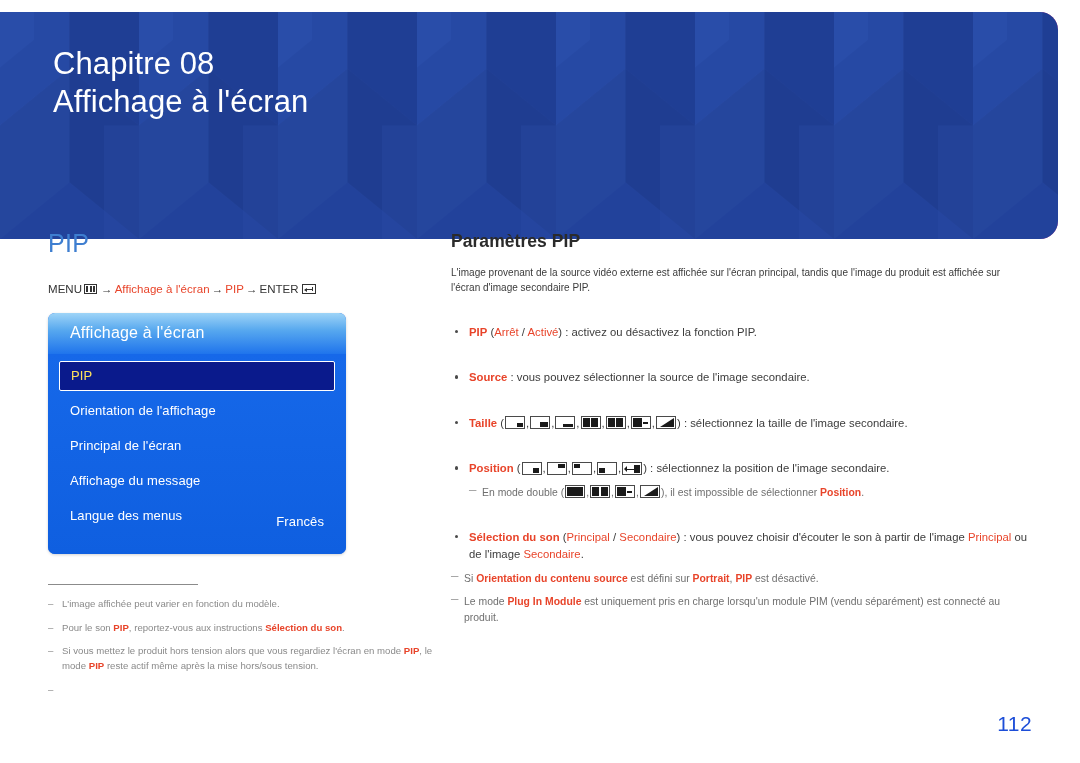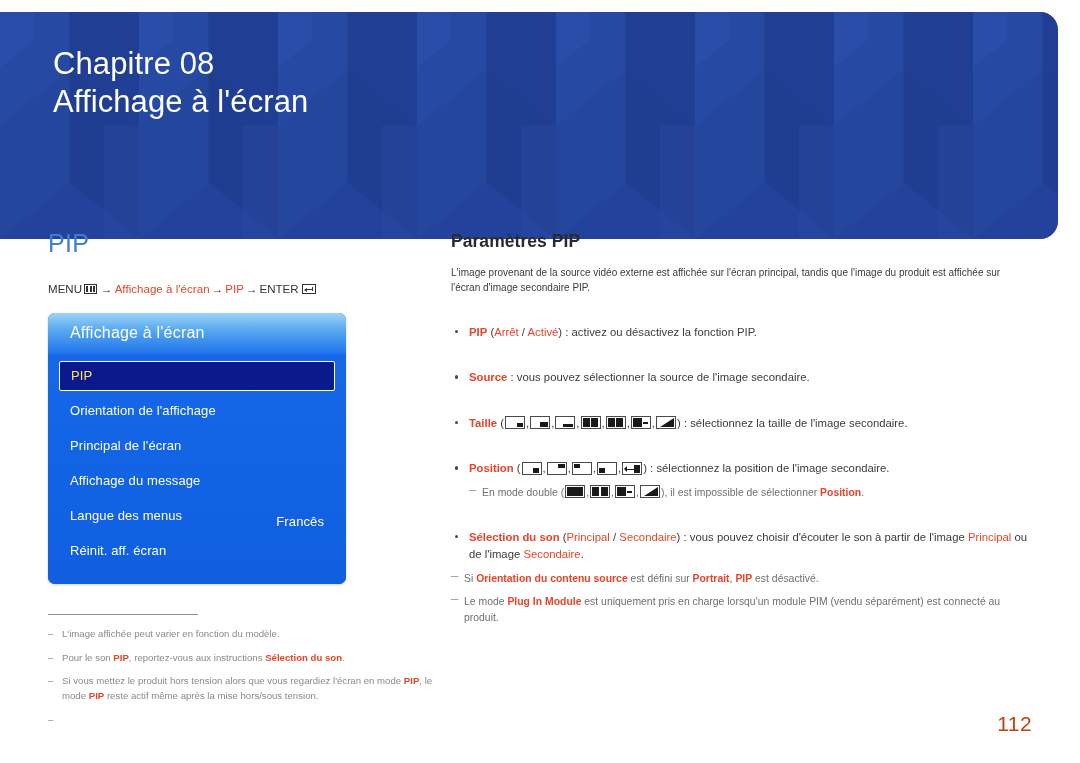--- a/index.html
+++ b/index.html
@@ -324,21 +324,21 @@
     border-bottom: 3px solid transparent;
     border-right: 3.4px solid #1a1a1a;
   }
 
   
   .page-number {
     position: absolute;
     right: 48px;
     bottom: 27px;
     font-size: 21px;
-    color: #c2410c;
+    color: #1d4ed8;
     letter-spacing: .4px;
   }
 </style>
 </head>
 <body>
 
 <div class="page">
 
   <div class="chapter-banner">
     <svg class="pattern" viewBox="0 0 1058 188" preserveAspectRatio="none" xmlns="http://www.w3.org/2000/svg">
@@ -401,24 +401,20 @@
             <span class="osd-value"></span>
           </div>
           <div class="osd-spacer"></div>
 
           <div class="osd-row">
             <span class="osd-label">Langue des menus</span>
             <span class="osd-value">Francês</span>
           </div>
           <div class="osd-spacer"></div>
 
-          <div class="osd-row">
-            <span class="osd-label">Réinit. aff. écran</span>
-            <span class="osd-value"></span>
-          </div>
 
         </div>
       </div>
 
       <div class="notes">
         <div class="notes-rule"></div>
 
         <div class="note">
           <span class="dash">–</span><span>L'image affichée peut varier en fonction du modèle.</span>
         </div>

